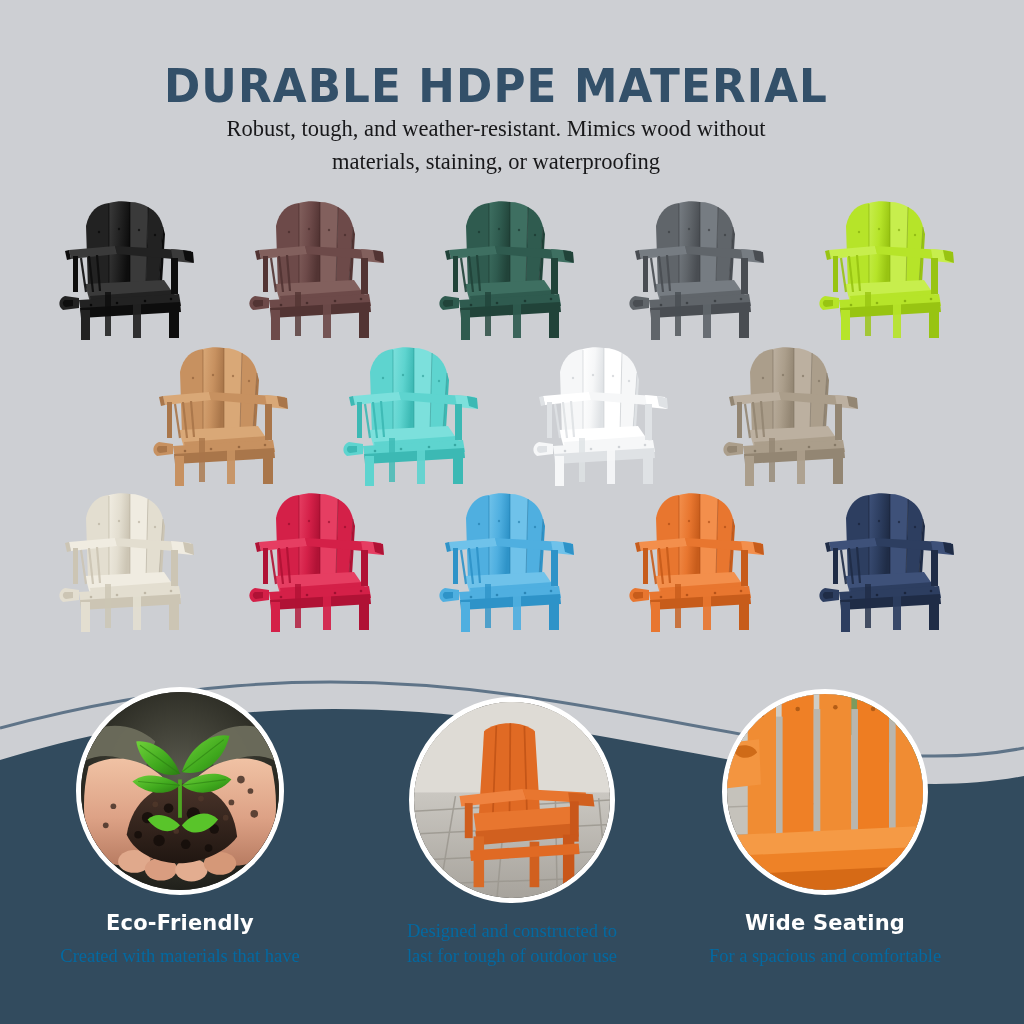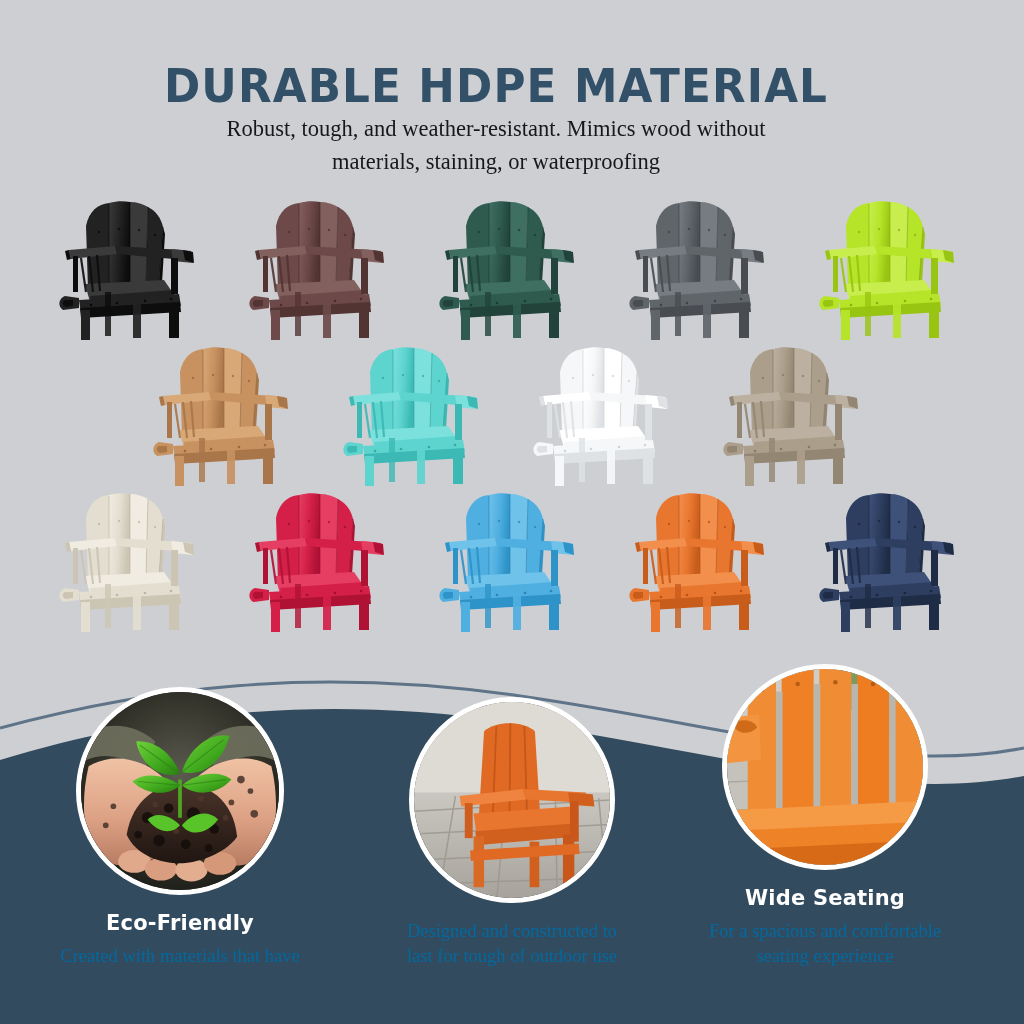--- a/index.html
+++ b/index.html
@@ -1278,18 +1278,17 @@
           <path d="M0,192 L208,182 L208,208 L0,208 Z" fill="#d66a16"></path>
           <g fill="#b85a12">
             <circle cx="26" cy="186" r="2.6"></circle>
               <circle cx="182" cy="176" r="2.6"></circle>
           </g>
         </svg>
       </div>
       <div class="f-title">Wide Seating</div>
       <div class="f-desc">
         <div>For a spacious and comfortable</div>
-        <div>seating experience</div>
       </div>
     </div>
 
   </div>
 </div>
 
 </body></html>

